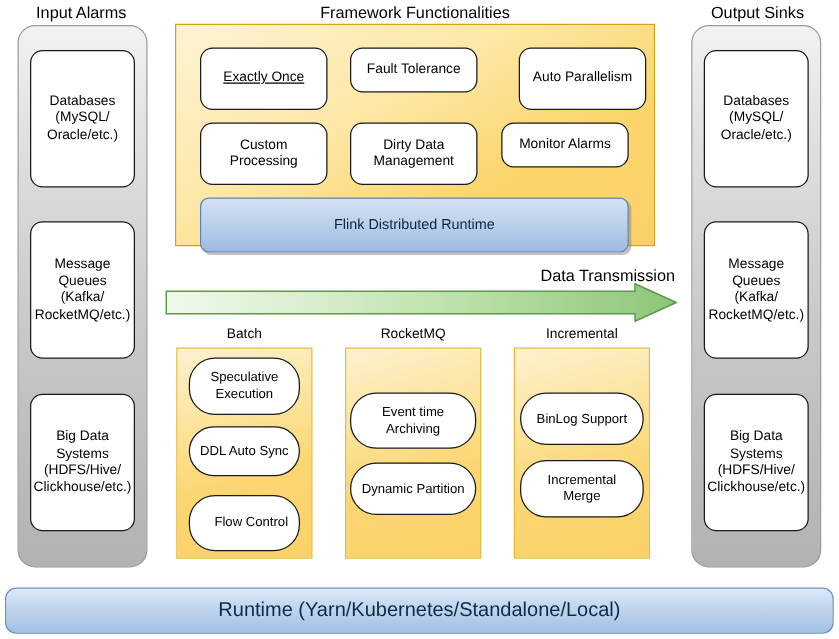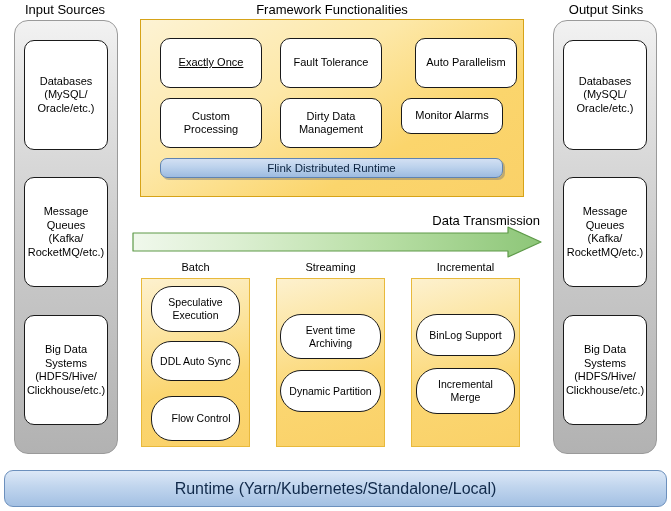--- a/index.html
+++ b/index.html
@@ -74,21 +74,21 @@
 
   
   .pipe-col{
     border:1px solid #e8b93c;
     background:linear-gradient(165deg,#fdf1cf 0%,#fce5a2 30%,#fbd671 62%,#fad168 100%);
   }
 </style>
 </head>
 <body>
 
-<div class="abs heading" style="left:4px;top:2px;width:122px;">Input Sources</div>
+<div class="abs heading" style="left:4px;top:2px;width:122px;">Input Alarms</div>
 
 <div class="abs rail" style="left:14px;top:20px;width:104px;height:434px;"></div>
 
 <div class="abs node" id="in-0" style="left:24px;top:40px;width:84px;height:110px;">
     <span>Databases<br>(MySQL/<br>Oracle/etc.)</span>
   </div>
 
 <div class="abs node" id="in-1" style="left:24px;top:177px;width:84px;height:110px;">
     <span>Message<br>Queues<br>(Kafka/<br>RocketMQ/etc.)</span>
   </div>
@@ -97,38 +97,38 @@
     <span>Big Data<br>Systems<br>(HDFS/Hive/<br>Clickhouse/etc.)</span>
   </div>
 
 <div class="abs heading" style="left:140px;top:2px;width:384px;">Framework Functionalities</div>
 
 <div class="abs fw-panel" style="left:140px;top:19px;width:384px;height:178px;"></div>
 
 <div class="abs node" id="fw-0" style="left:160px;top:38px;width:102px;height:50px;text-decoration:underline;">
     <span>Exactly Once</span>
   </div>
-<div class="abs node" id="fw-1" style="left:280px;top:38px;width:102px;height:50px;">
+<div class="abs node" id="fw-1" style="left:280px;top:38px;width:102px;height:36px;">
     <span>Fault Tolerance</span>
   </div>
 <div class="abs node" id="fw-2" style="left:415px;top:38px;width:102px;height:50px;">
     <span>Auto Parallelism</span>
   </div>
 
 <div class="abs node" id="fw-3" style="left:160px;top:98px;width:102px;height:50px;">
     <span>Custom<br>Processing</span>
   </div>
 <div class="abs node" id="fw-4" style="left:280px;top:98px;width:102px;height:50px;">
     <span>Dirty Data<br>Management</span>
   </div>
 <div class="abs node" id="fw-5" style="left:401px;top:98px;width:102px;height:36px;">
     <span>Monitor Alarms</span>
   </div>
 
-<div class="abs flink-bar" style="left:160px;top:158px;width:343px;height:20px;">Flink Distributed Runtime</div>
+<div class="abs flink-bar" style="left:160px;top:158px;width:343px;height:44px;">Flink Distributed Runtime</div>
 
 <div class="abs arrow-label" style="left:140px;top:213px;width:400px;">Data Transmission</div>
 
 <div class="abs arrow-wrap" style="left:132px;top:226px;width:410px;height:32px;">
   <svg width="410" height="32" viewBox="0 0 410 32" xmlns="http://www.w3.org/2000/svg">
     <defs>
       <linearGradient id="arrowGrad" x1="0" y1="0" x2="1" y2="0">
         <stop offset="0%" stop-color="#f0f8ec"></stop>
         <stop offset="25%" stop-color="#dcefd2"></stop>
         <stop offset="60%" stop-color="#b9dfa6"></stop>
@@ -144,21 +144,21 @@
 <div class="abs node sm" id="b-0" style="left:151px;top:286px;width:89px;height:46px;">
     <span>Speculative<br>Execution</span>
   </div>
 <div class="abs node sm" id="b-1" style="left:151px;top:341px;width:89px;height:40px;">
     <span>DDL Auto Sync</span>
   </div>
 <div class="abs node sm" id="b-2" style="left:151px;top:396px;width:89px;height:45px;padding-left:14px;">
     <span>Flow Control</span>
   </div>
 
-<div class="abs sub-heading" style="left:276px;top:261px;width:109px;">Streaming</div>
+<div class="abs sub-heading" style="left:276px;top:261px;width:109px;">RocketMQ</div>
 <div class="abs pipe-col" style="left:276px;top:278px;width:109px;height:169px;"></div>
 <div class="abs node sm" id="s-0" style="left:280px;top:314px;width:101px;height:45px;">
     <span>Event time<br>Archiving</span>
   </div>
 <div class="abs node sm" id="s-1" style="left:280px;top:370px;width:101px;height:42px;">
     <span>Dynamic Partition</span>
   </div>
 
 <div class="abs sub-heading" style="left:411px;top:261px;width:109px;">Incremental</div>
 <div class="abs pipe-col" style="left:411px;top:278px;width:109px;height:169px;"></div>

